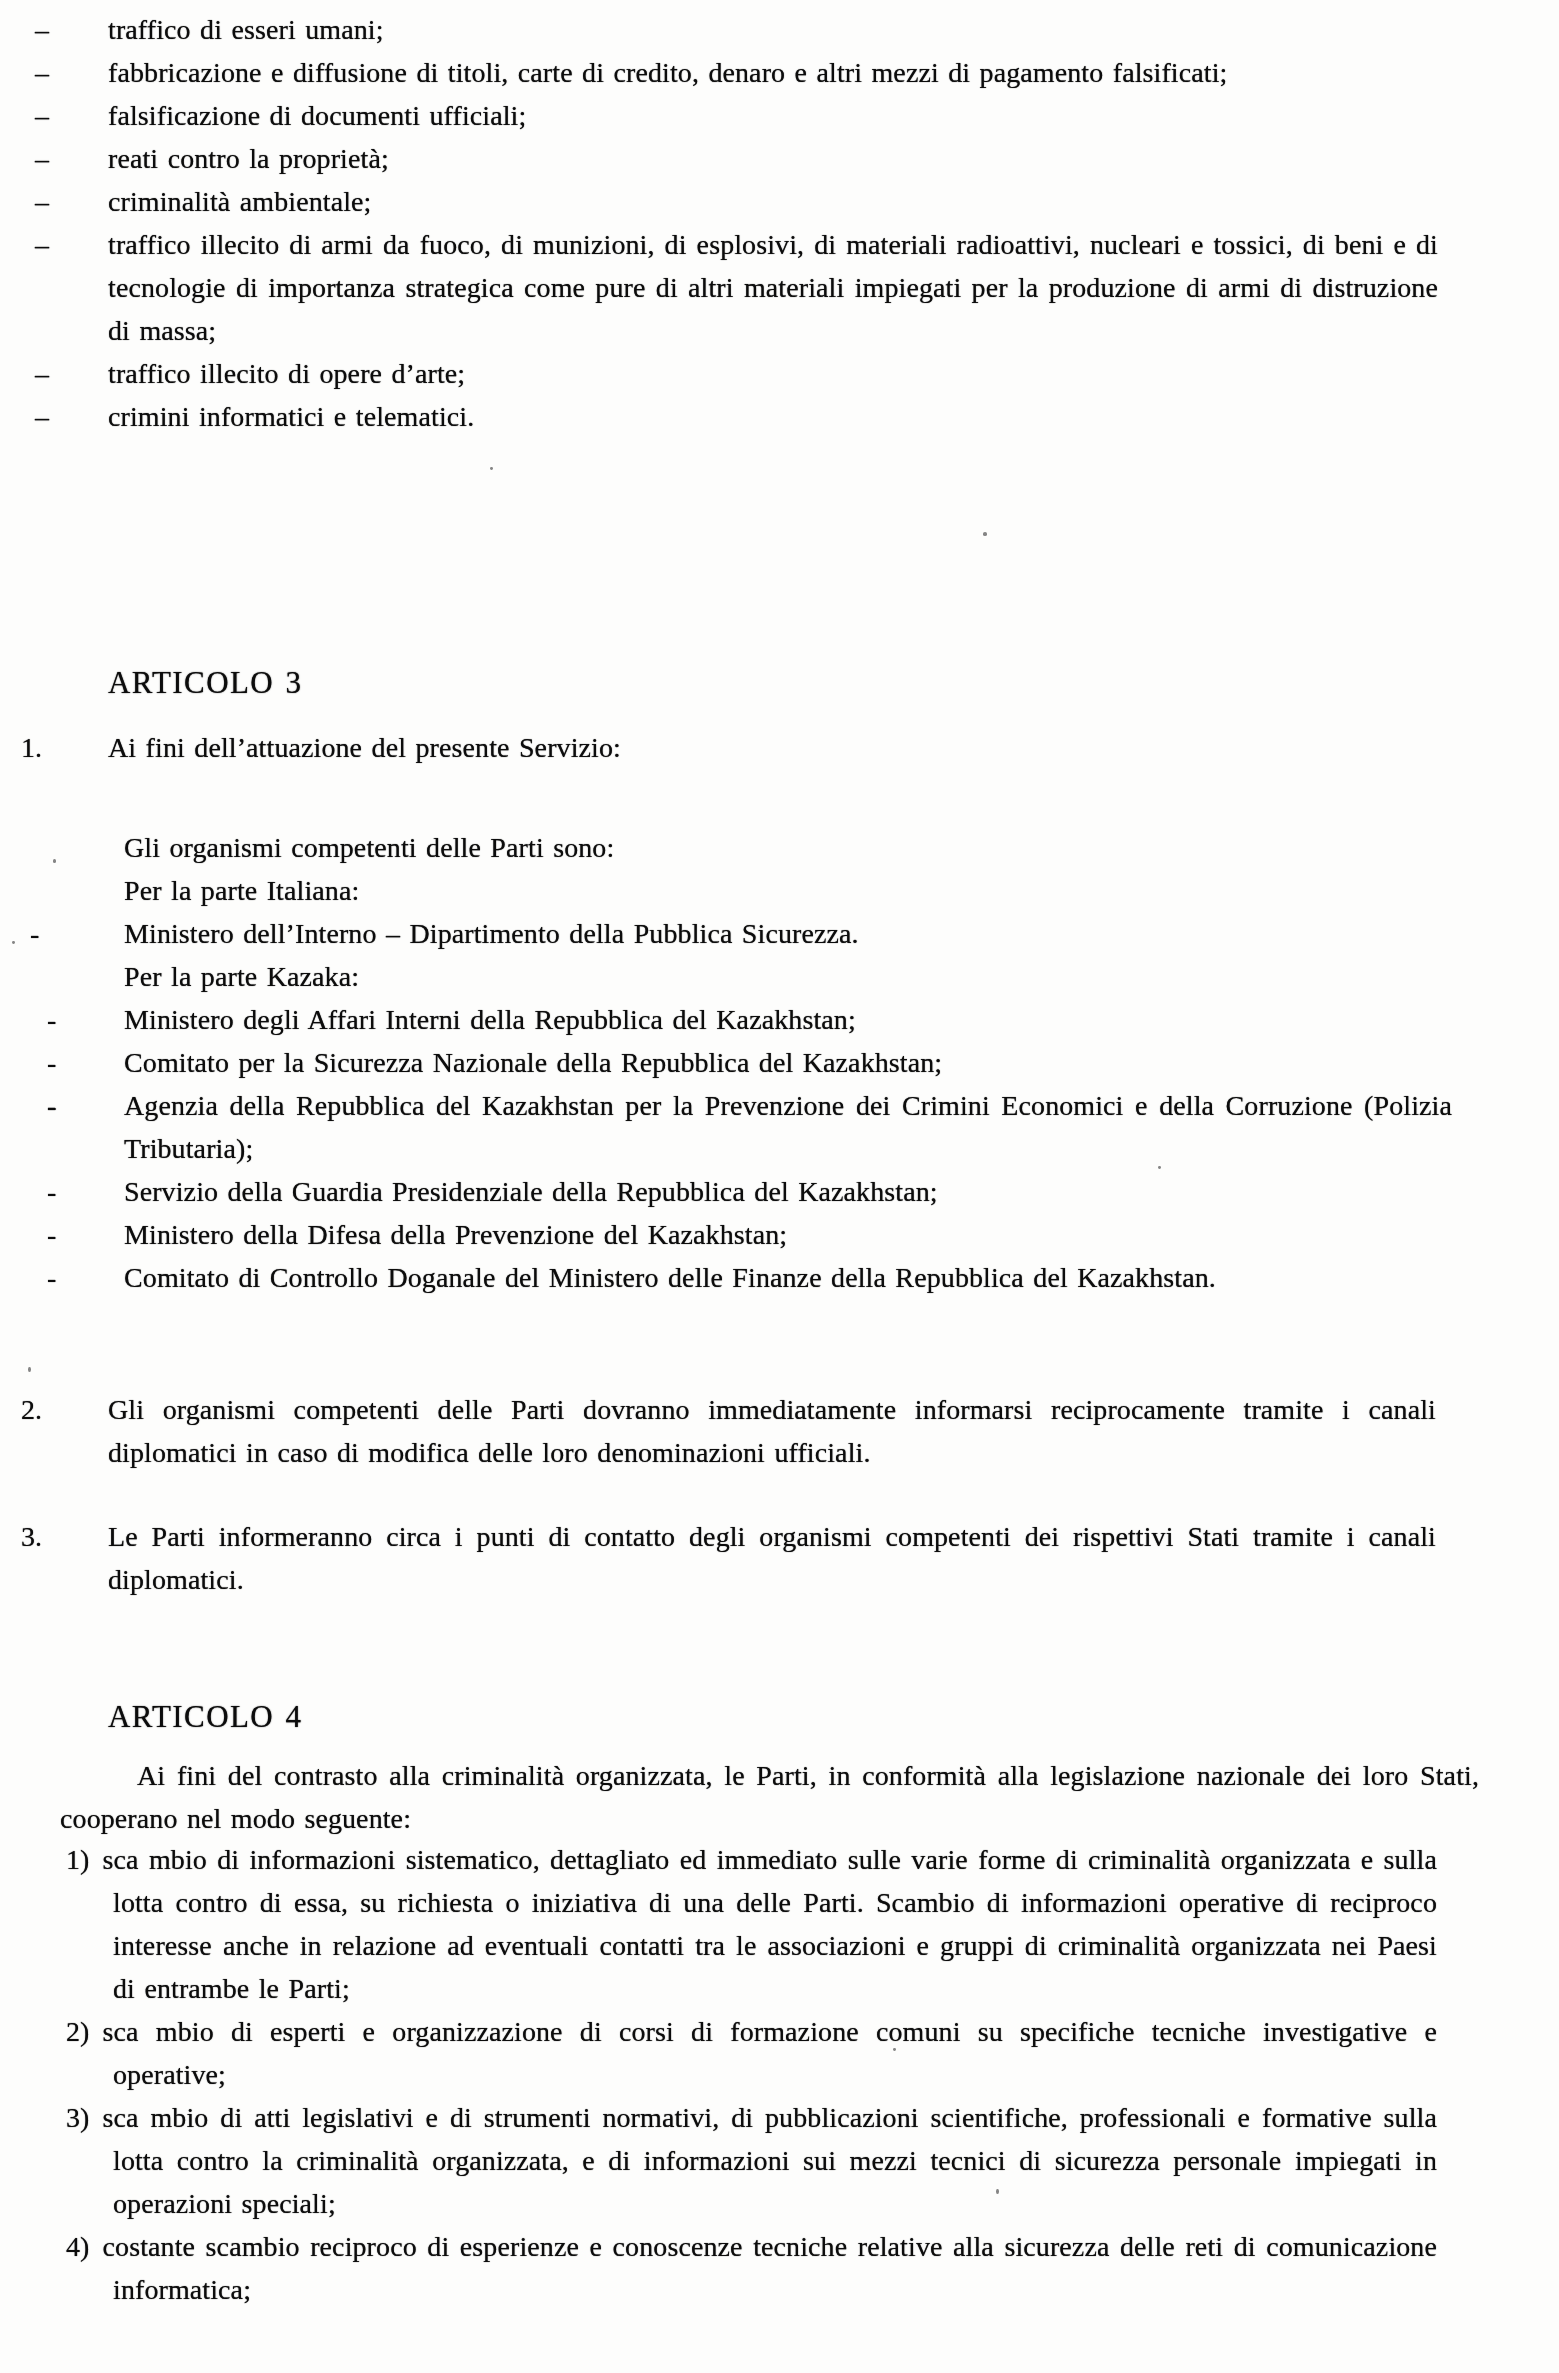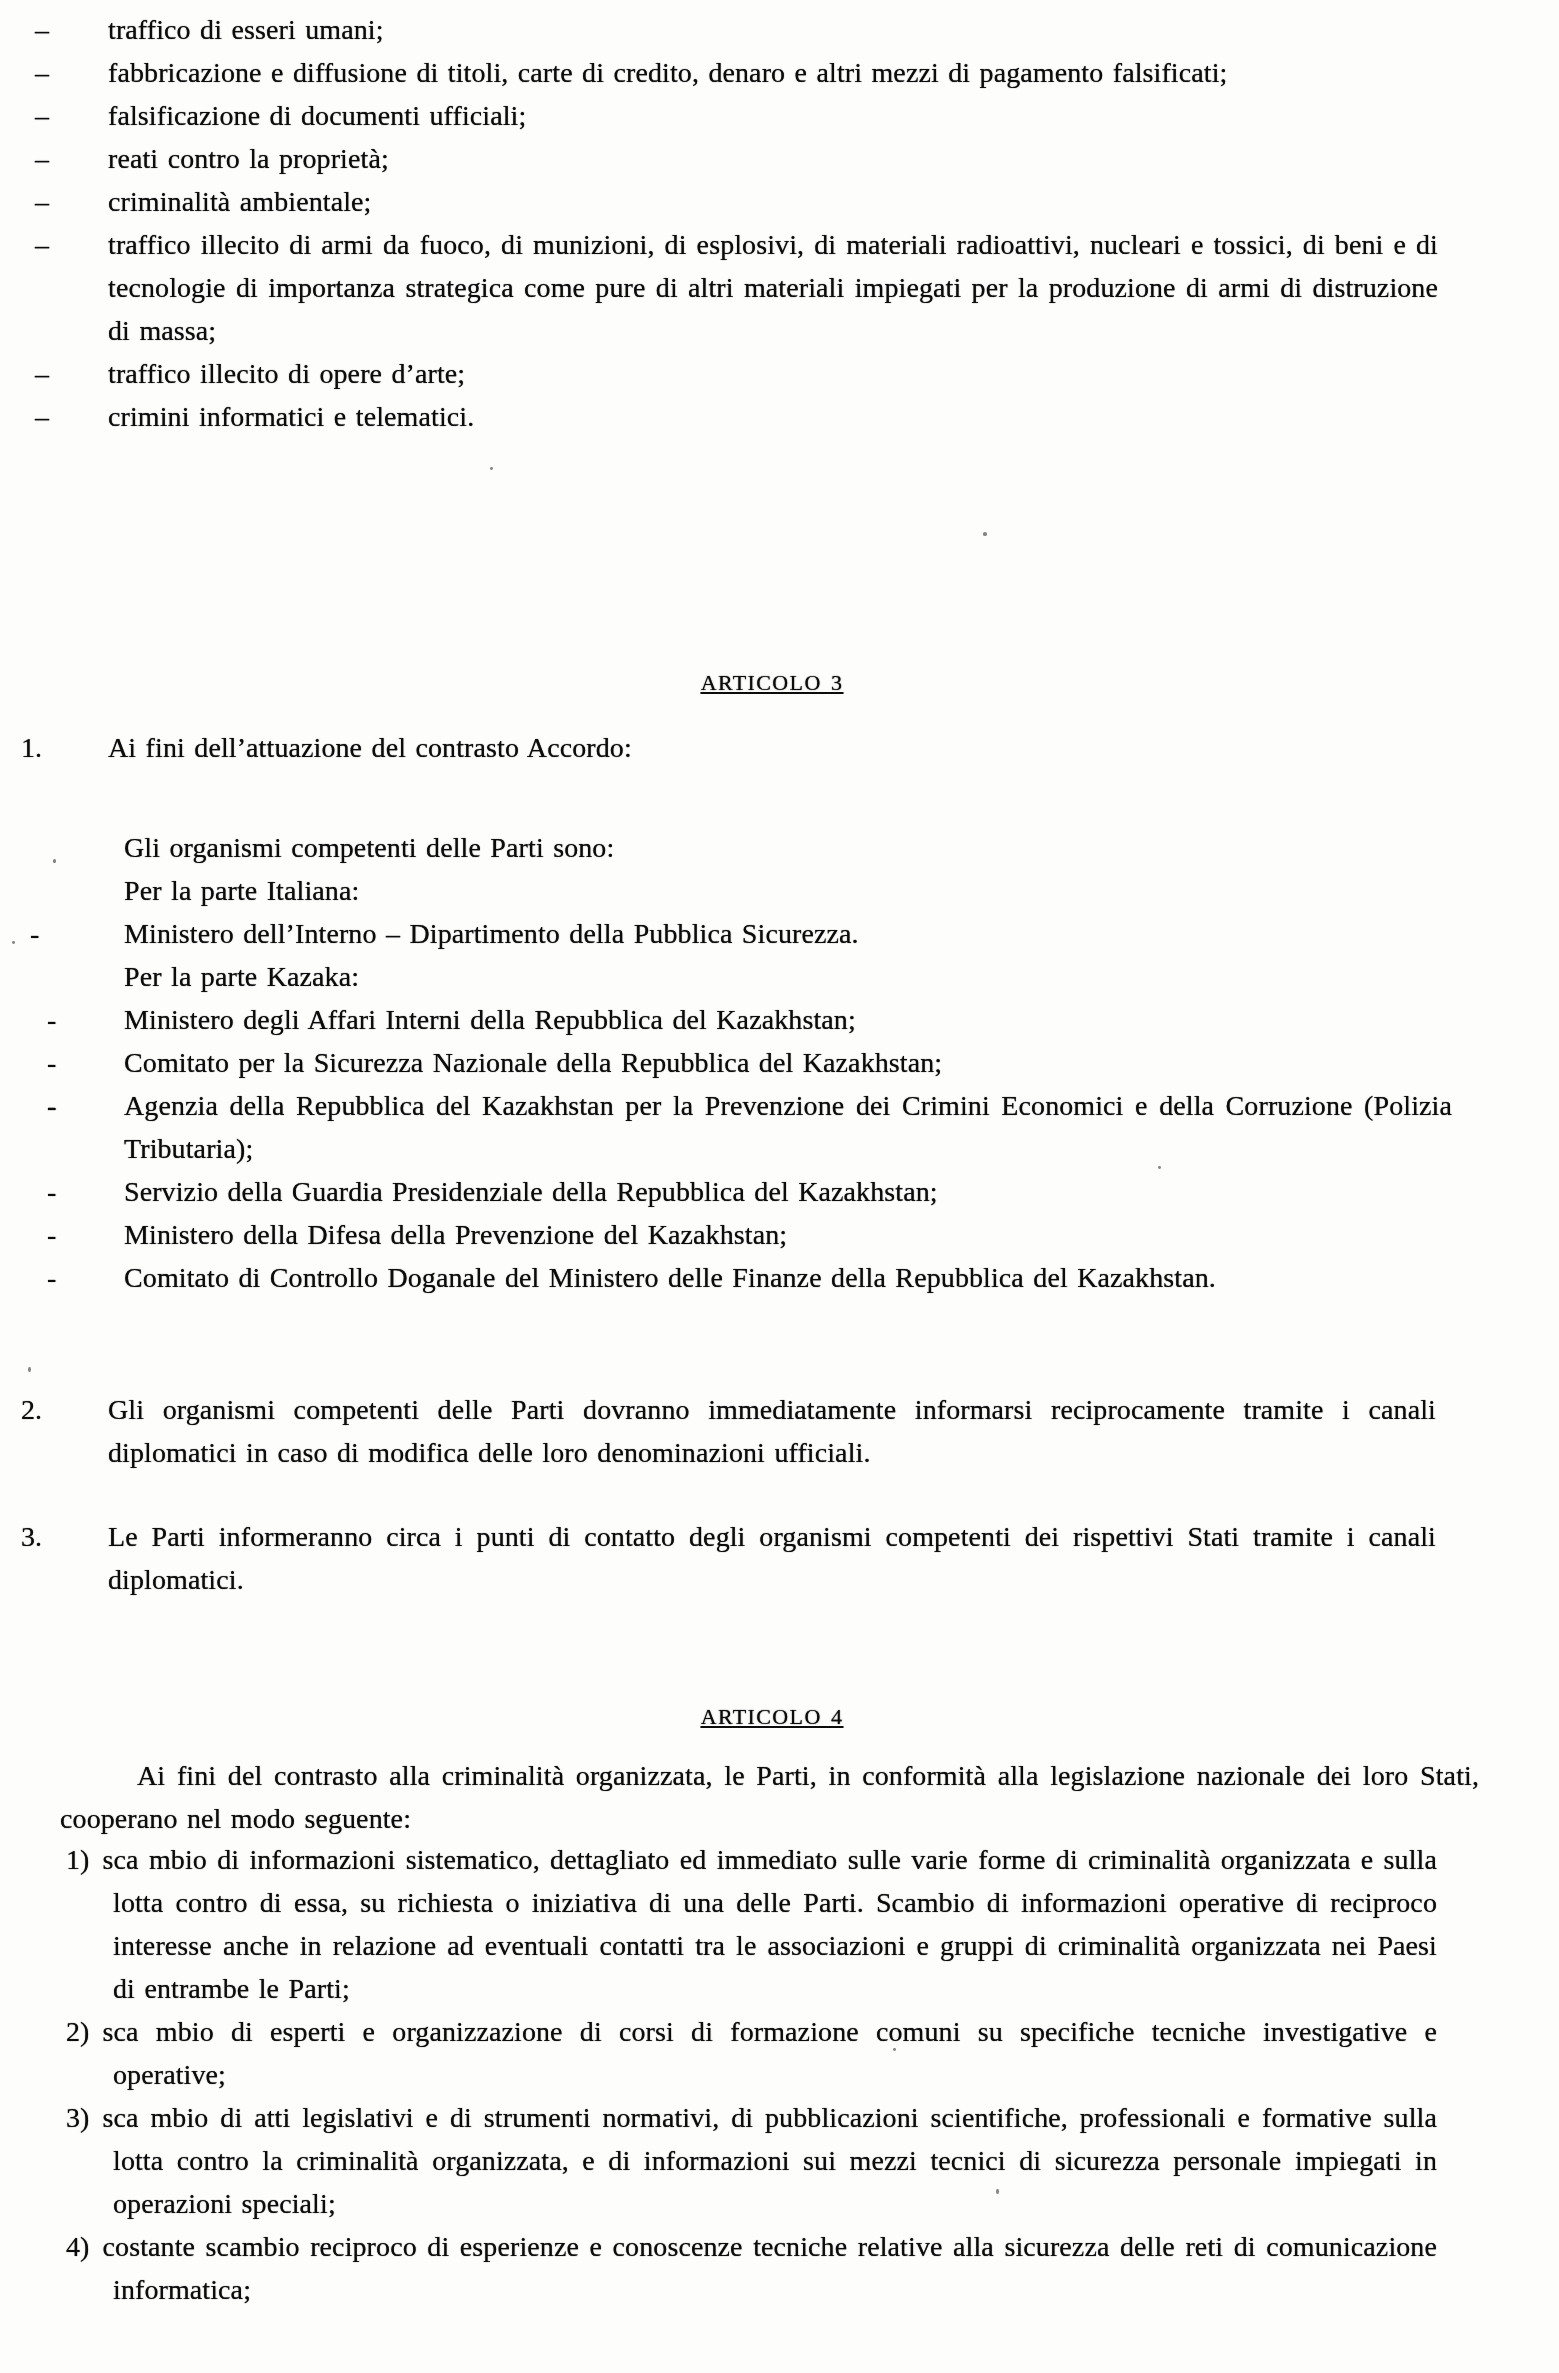--- a/index.html
+++ b/index.html
@@ -16,25 +16,24 @@
   .t {
     font-size:28px;
     line-height:43px;
     word-spacing:2.3px;
     letter-spacing:0.1px;
     text-shadow:0 0 1px rgba(10,10,10,0.8);
   }
   .just { text-align:justify; }
   .nowrap { white-space:nowrap; }
   .heading {
-    font-size:22px;
+    font-size:31px;
     letter-spacing:1.4px;
-    text-align:center;
+    text-align:left;
     text-shadow:0 0 1.2px rgba(10,10,10,0.9);
-    text-decoration:underline;
   }
   
   .row { position:relative; }
   .dash-crime { position:absolute; left:-73px; top:0; }
   .dash-it    { position:absolute; left:-94px; top:0; }
   .dash-kz    { position:absolute; left:-77px; top:0; }
   .numL       { position:absolute; left:-87px; top:0; }
   
   .pt { padding-left:47px; text-indent:-47px; }
   .pt .n { margin-right:13px; }
@@ -85,21 +84,21 @@
       <span>crimini informatici e telematici.</span>
     </div>
   </div>
 
 
   <div class="abs t heading" style="left:108px; top:661px; width:1328px;">ARTICOLO 3</div>
 
   <div class="abs t" style="left:108px; top:726px; width:1328px;">
     <div class="row">
       <span class="numL">1.</span>
-      <span>Ai fini dell’attuazione del contrasto Accordo:</span>
+      <span>Ai fini dell’attuazione del presente Servizio:</span>
     </div>
   </div>
 
   <div class="abs t" style="left:124px; top:785px; width:1328px;margin-top:41px;">
     <div class="row">Gli organismi competenti delle Parti sono:</div>
     <div class="row">Per la parte Italiana:</div>
     <div class="row nowrap">
       <span class="dash-it">-</span>
       <span>Ministero dell’Interno – Dipartimento della Pubblica Sicurezza.</span>
     </div>

